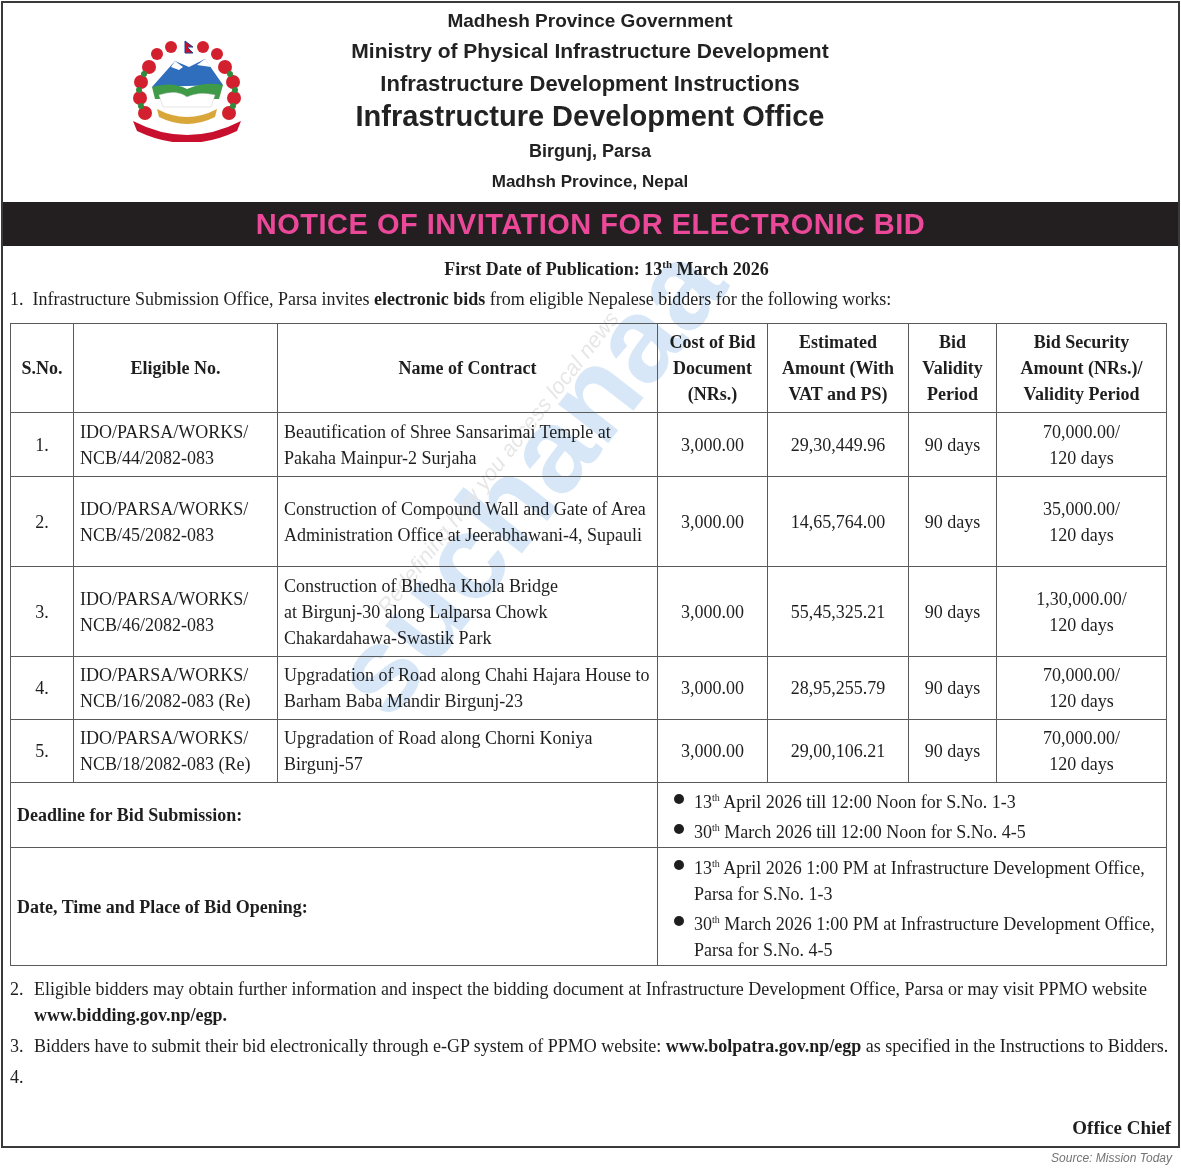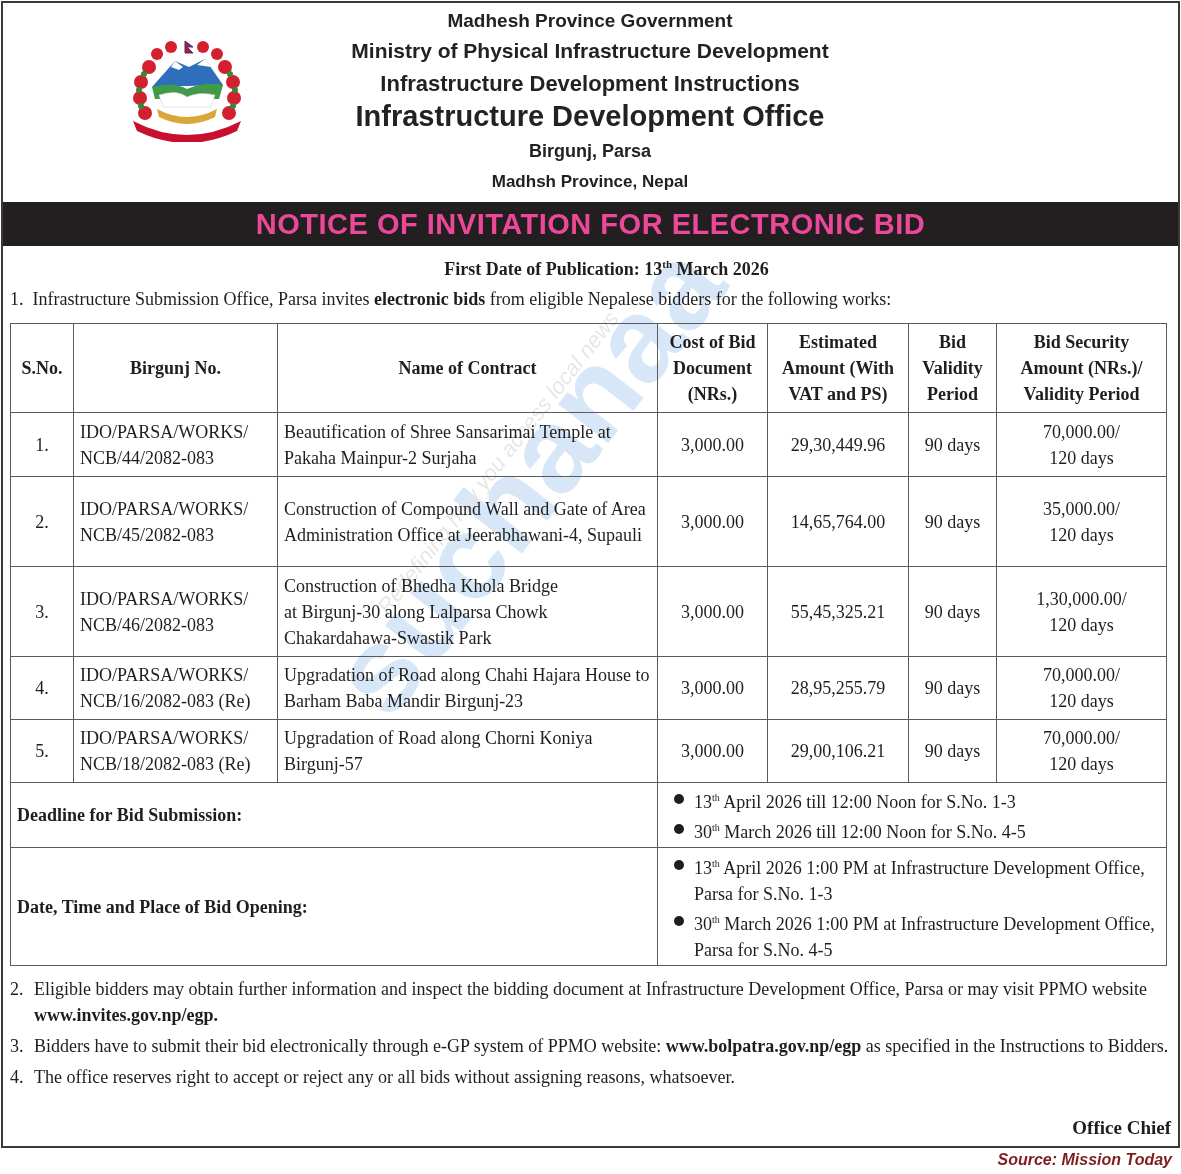--- a/index.html
+++ b/index.html
@@ -74,21 +74,21 @@
   ul.bullets li { position: relative; padding-left: 30px; line-height: 26px; }
   ul.bullets li::before { content: ""; position: absolute; left: 10px; top: 9px; width: 10px; height: 10px;
     border-radius: 50%; background: #1e1e1e; }
   sup.th { font-size: 10px; }
 
   .notes { position: absolute; left: 10px; top: 976px; width: 1162px; font-size: 18px; line-height: 26px; }
   .note { position: relative; padding-left: 24px; margin-bottom: 5px; }
   .note .num { position: absolute; left: 0; top: 0; }
   .signoff { position: absolute; right: 10px; top: 1117px; font-weight: bold; font-size: 19px; }
   .source { position: absolute; right: 9px; top: 1151px; font-family: "Liberation Sans", sans-serif;
-    font-style: italic; font-size: 16px; color: #7f1d1d; font-weight: bold; }
+    font-style: italic; font-size: 12px; color: #737373; }
 </style>
 </head>
 <body>
 
 <div class="frame"></div>
 
 <div class="watermark">
   <div class="wm-word">suchanaa</div>
   <div class="wm-tag">Redefining how you access local news</div>
 </div>
@@ -156,21 +156,21 @@
       <col style="width:204px">
       <col style="width:380px">
     <col style="width:110px">
       <col style="width:141px">
       <col style="width:88px">
       <col style="width:170px">
   </colgroup>
   <thead>
     <tr>
       <th>S.No.</th>
-      <th>Birgunj No.</th>
+      <th>Eligible No.</th>
       <th>Name of Contract</th>
       <th>Cost of Bid Document (NRs.)</th>
       <th>Estimated Amount (With VAT and PS)</th>
       <th>Bid Validity Period</th>
       <th>Bid Security Amount (NRs.)/ Validity Period</th>
     </tr>
   </thead>
   <tbody>
     <tr class="r1">
       <td class="c">1.</td>
@@ -267,24 +267,24 @@
           <li><span>13</span><sup class="th">th</sup><span> April 2026 1:00 PM at Infrastructure Development Office, Parsa for S.No. 1-3</span></li>
           <li><span>30</span><sup class="th">th</sup><span> March 2026 1:00 PM at Infrastructure Development Office, Parsa for S.No. 4-5</span></li>
         </ul>
       </td>
     </tr>
   </tbody>
 </table>
 
 <div class="notes">
   <div class="note">
-    <span class="num">2.</span><span>Eligible bidders may obtain further information and inspect the bidding document at Infrastructure Development Office, Parsa or may visit PPMO website </span><b>www.invites.gov.np/egp.</b><span></span>
+    <span class="num">2.</span><span>Eligible bidders may obtain further information and inspect the bidding document at Infrastructure Development Office, Parsa or may visit PPMO website </span><b>www.bidding.gov.np/egp.</b><span></span>
   </div>
   <div class="note">
     <span class="num">3.</span><span>Bidders have to submit their bid electronically through e-GP system of PPMO website:  </span><b>www.bolpatra.gov.np/egp</b><span> as specified in the Instructions to Bidders.</span>
   </div>
   <div class="note">
-    <span class="num">4.</span><span>The office reserves right to accept or reject any or all bids without assigning reasons, whatsoever.</span>
+    <span class="num">4.</span>
   </div>
 </div>
 
 <div class="signoff">Office Chief</div>
 <div class="source">Source: Mission Today</div>
 
 </body></html>

